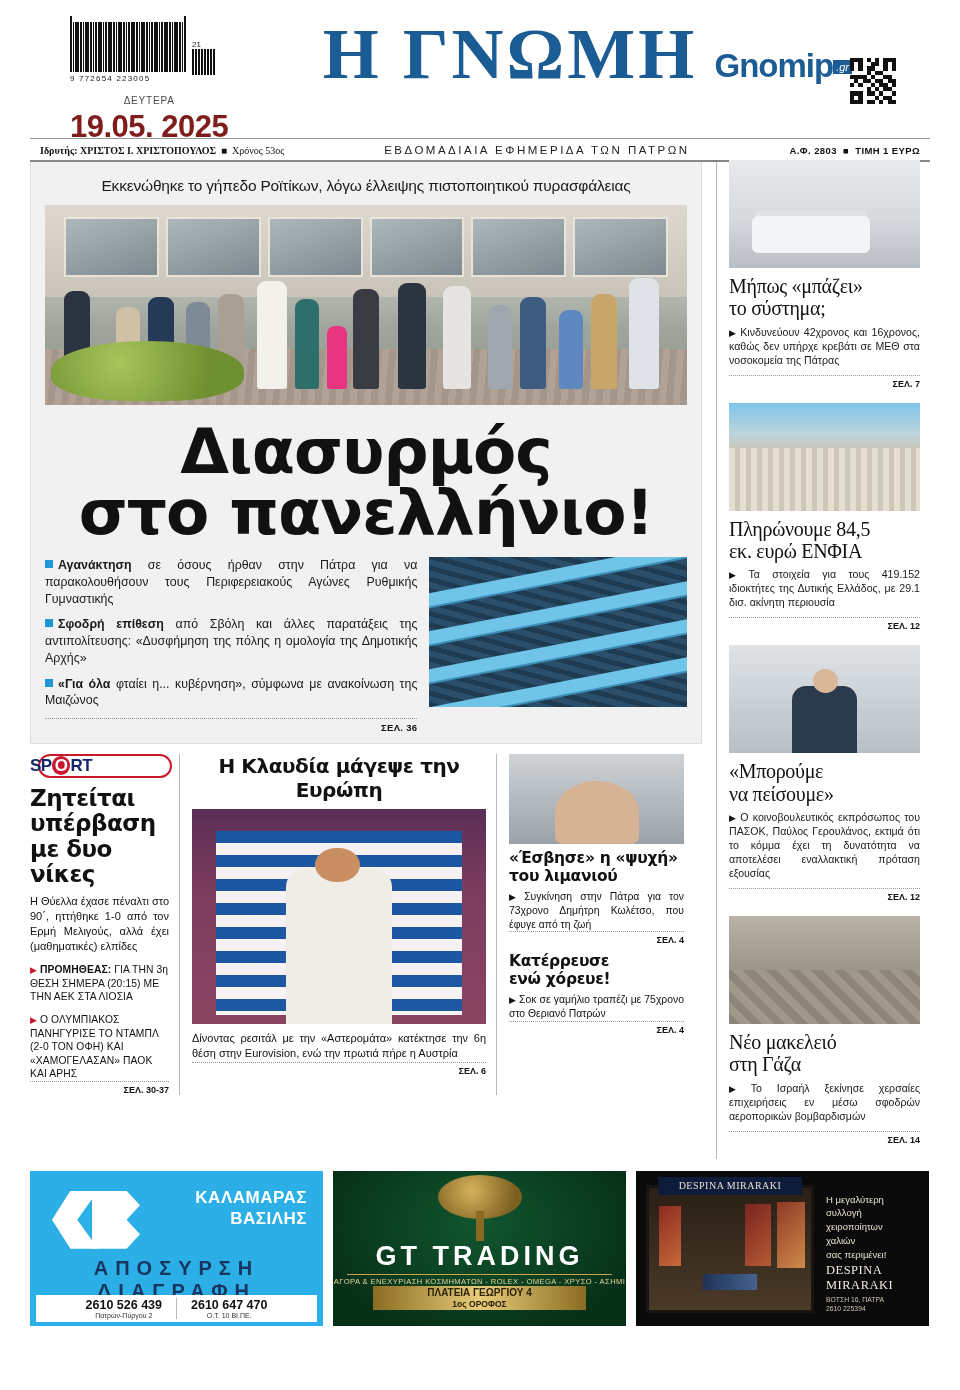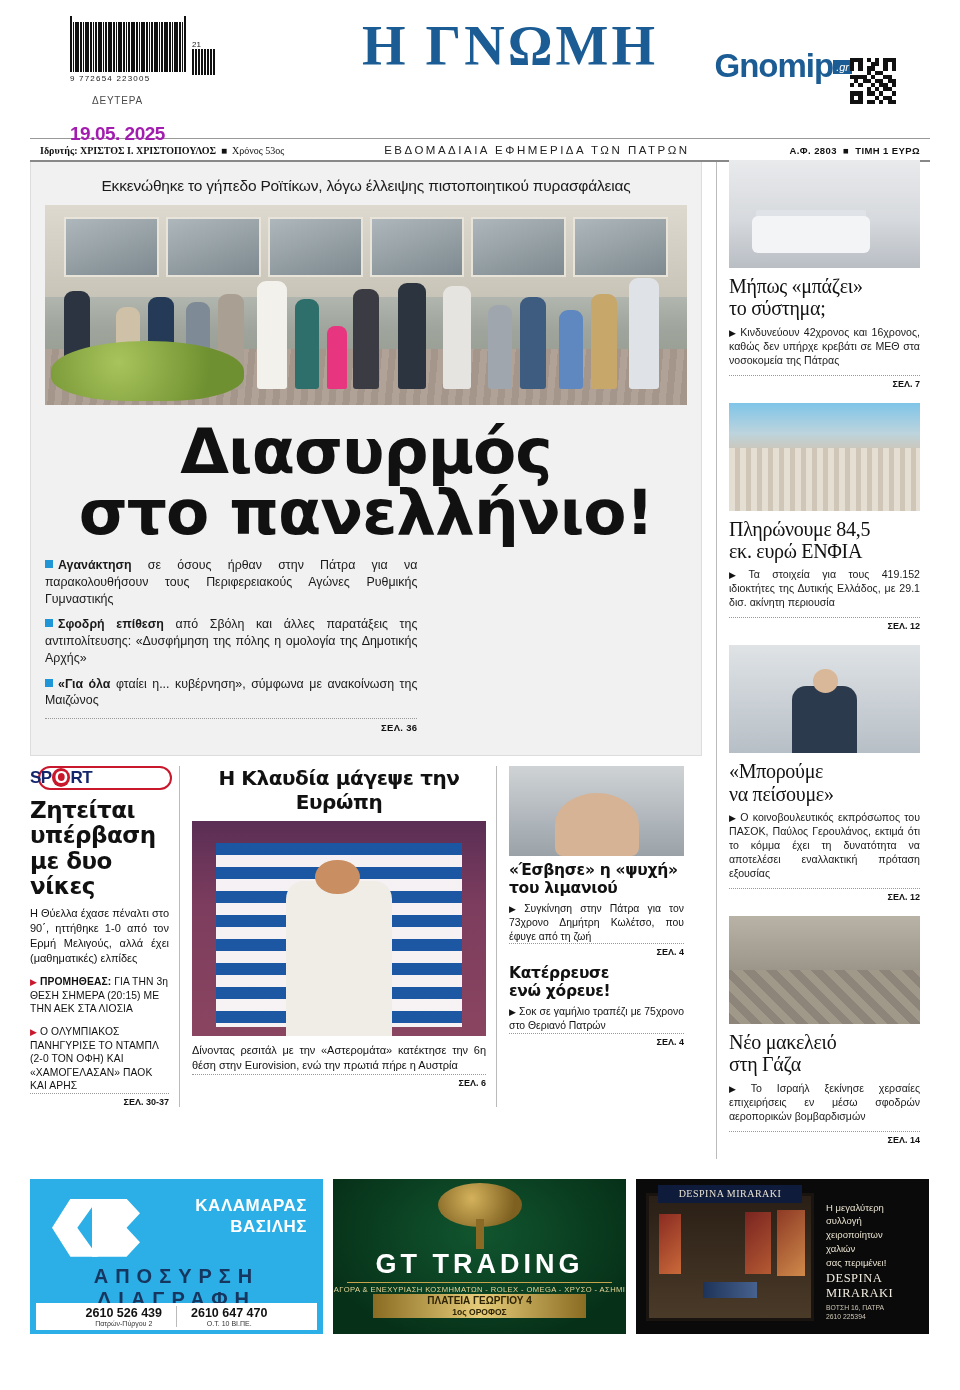--- a/index.html
+++ b/index.html
@@ -21,24 +21,24 @@
   .barcode i.s { width:1px; }
   .barcode i.h { height:56px; }
   .barcode-num { font-size:8px; letter-spacing:1.2px; color:#222; margin-top:2px; font-family:"Liberation Sans", sans-serif; }
   .barcode-small { position:absolute; left:162px; top:40px; }
   .bs-bars { display:flex; align-items:flex-end; height:26px; gap:1px; }
   .bs-bars i { display:block; background:#111; width:2px; height:26px; }
   .bs-num { font-size:8px; color:#222; }
 
   .dateblock { position:absolute; left:40px; top:95px; }
   .dow { font-size:10px; color:#4a4a4a; letter-spacing:0.8px;text-align:center; }
-  .bigdate { font-size:19px; font-weight:bold; color:#a21caf; letter-spacing:-0.5px; line-height:1; margin-top:18px;}
+  .bigdate { font-size:31px; font-weight:bold; color:#7f1d1d; letter-spacing:-0.5px; line-height:1; margin-top:5px;}
 
   .logo-area { position:absolute; left:200px; top:20px; width:560px; text-align:center; }
-  .logo-text { font-family:"Liberation Serif", serif; font-weight:bold; font-size:56px; color:#1b5c94; letter-spacing:3px; line-height:0.95; }
+  .logo-text { font-family:"Liberation Serif", serif; font-weight:bold; font-size:72px; color:#1b5c94; letter-spacing:3px; line-height:0.95; }
   .gnomi-logo { position:absolute; right:78px; top:47px; text-align:left; }
   .gn-word { font-family:"Liberation Sans", sans-serif; font-weight:bold; font-size:33px; color:#1b5c94; letter-spacing:-1px; }
   .gn-gr { display:inline-block; background:#1b5c94; color:#fff; font-size:11px; padding:1px 3px; vertical-align:super; font-style:italic; }
   .qr { position:absolute; right:34px; top:58px; width:46px; height:46px; }
   .qr-grid { display:grid; grid-template-columns:repeat(11,1fr); grid-template-rows:repeat(11,1fr); width:46px; height:46px; }
   .qr-grid span { background:transparent; }
   .qr-grid span.on { background:#111; }
 
   .rule-top { border-top:1px solid #999; margin-top:120px; }
   .subhead-row { display:flex; justify-content:space-between; align-items:center; padding:5px 10px 4px 10px; font-size:10.5px; border-bottom:2px solid #888; }
@@ -66,21 +66,21 @@
   .lp-bush { position:absolute; left:1%; bottom:2%; width:30%; height:30%; border-radius:50% 50% 40% 40%;
      background:radial-gradient(circle at 35% 35%,#a8c45c,#6f9030 70%); }
   .crowd { position:absolute; bottom:8%; left:0; width:100%; height:66%; }
   .person { position:absolute; bottom:0; border-radius:9px 9px 3px 3px; }
   .pink-girl { position:absolute; bottom:0; left:44%; width:20px; height:48%; background:#e8357f; border-radius:8px 8px 2px 2px; }
 
   .headline { text-align:center; padding:16px 0 6px 0; }
   .hl1 { font-family:"DejaVu Sans", sans-serif; font-weight:bold; font-size:63px; line-height:0.97; letter-spacing:-1px; color:#111; }
   .hl2 { font-family:"DejaVu Sans", sans-serif; font-weight:bold; font-size:63px; line-height:0.97; letter-spacing:-1px; color:#111; }
 
-  .lead-lower { display:flex; gap:12px; margin-top:8px;flex-direction:column; }
+  .lead-lower { display:flex; gap:12px; margin-top:8px; }
   .bullets { width:58%; }
   .bullet { display:block; font-size:12.4px; line-height:1.35; color:#1a1a1a; margin-bottom:9px; text-align:justify; }
   .bsq { display:inline-block; width:8px; height:8px; background:#2196d6; margin-right:5px; vertical-align:1px;}
   .bullet b { font-weight:bold; }
   .sec-photo { flex:1; height:150px; position:relative; overflow:hidden; background:#2d4a63; }
   .sp-seats { position:absolute; inset:0; background:
       repeating-linear-gradient(15deg, #1f3b52 0 5px, #2b4f6b 5px 11px); }
   .sp-bar { position:absolute; left:-10%; width:125%; height:13px; background:#6fc4e8; transform:rotate(-11deg); box-shadow:0 2px 0 #3b8fb8; }
   .dotline { border-top:1px dotted #999; margin-top:6px; padding-top:3px; }
   .selref { font-size:9.5px; font-weight:bold; text-align:right; letter-spacing:0.3px; }
@@ -132,21 +132,21 @@
   .eu-head { position:absolute; left:42%; bottom:66%; width:15%; height:16%; background:#c98f63; border-radius:50%; }
   .euro-deck { font-size:11px; line-height:1.4; margin-top:7px; text-align:justify; }
 
   .tc-photo { width:100%; height:90px; background:linear-gradient(180deg,#cfd3d6,#9aa2a8); position:relative; overflow:hidden; margin-bottom:6px; }
   .tc-photo:after { content:""; position:absolute; left:26%; bottom:0; width:48%; height:70%; background:#d6b394; border-radius:50% 50% 8px 8px; }
   .tc-title { font-family:"DejaVu Sans", sans-serif; font-weight:bold; font-size:15.5px; line-height:1.13; letter-spacing:-0.3px; }
   .tc-deck { font-size:10.4px; line-height:1.32; margin-top:5px; text-align:justify; }
   .tc-foot { border-top:1px dotted #999; padding-top:3px; font-size:9px; font-weight:bold; text-align:right; }
 
   
-  .ads { display:flex; gap:10px; margin-top:20px; }
+  .ads { display:flex; gap:10px; margin-top:12px; }
   .ad { width:293px; height:155px; position:relative; overflow:hidden; }
 
   .ad1 { background:#2bafe6; }
   .ad1 .kb { position:absolute; left:22px; top:14px; width:90px; height:70px; }
   .ad1 .kb-c { position:absolute; left:0; top:6px; width:46px; height:58px; background:#fff;
      clip-path:polygon(100% 0,40% 0,0 50%,40% 100%,100% 100%,55% 50%); }
   .ad1 .kb-b { position:absolute; left:40px; top:6px; width:48px; height:58px; background:#fff;
      clip-path:polygon(0 0,72% 0,100% 25%,72% 50%,100% 75%,72% 100%,0 100%); }
   .ad1 .name { position:absolute; right:16px; top:16px; text-align:right; color:#fff; font-weight:bold; font-size:17px; line-height:1.25; letter-spacing:0.5px;}
   .ad1 .big { position:absolute; left:0; right:0; top:86px; text-align:center; color:#16355f; font-weight:bold; font-size:20px; letter-spacing:7px; line-height:1.18; }

